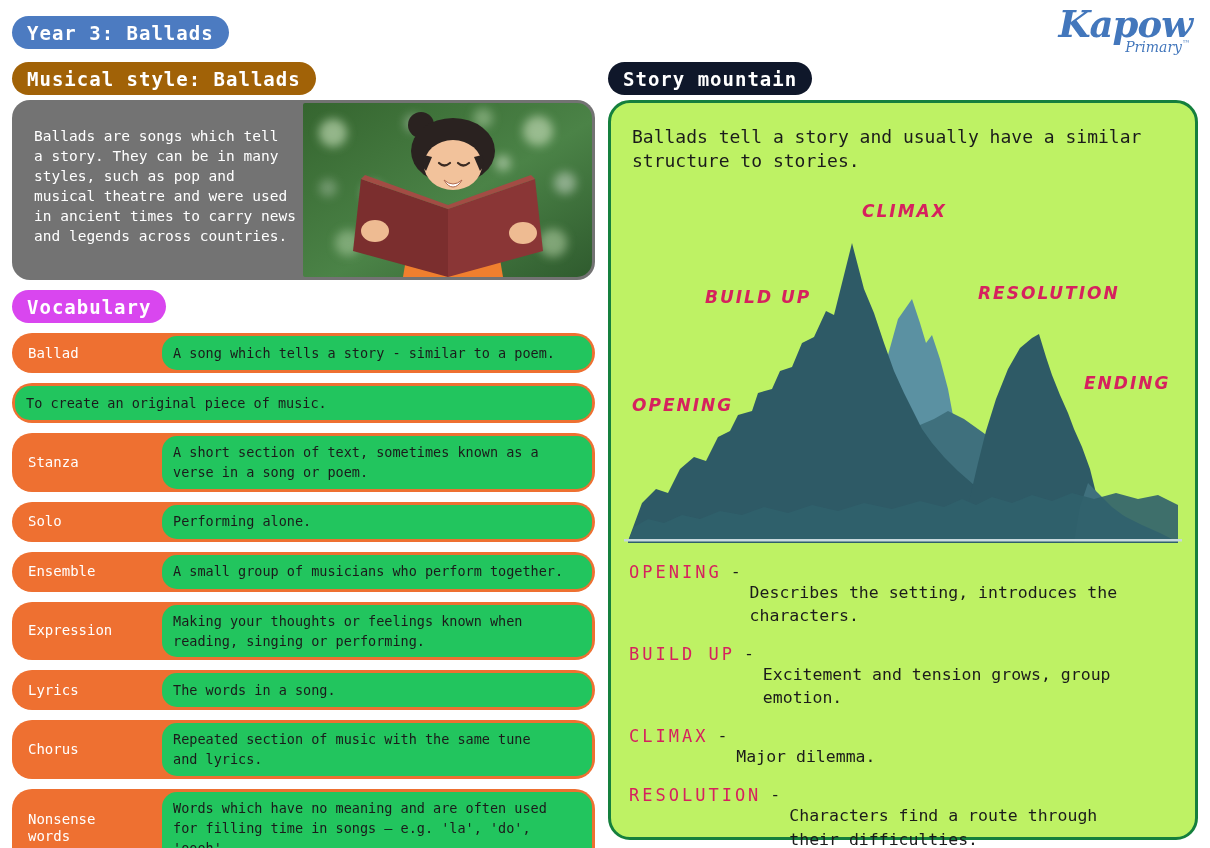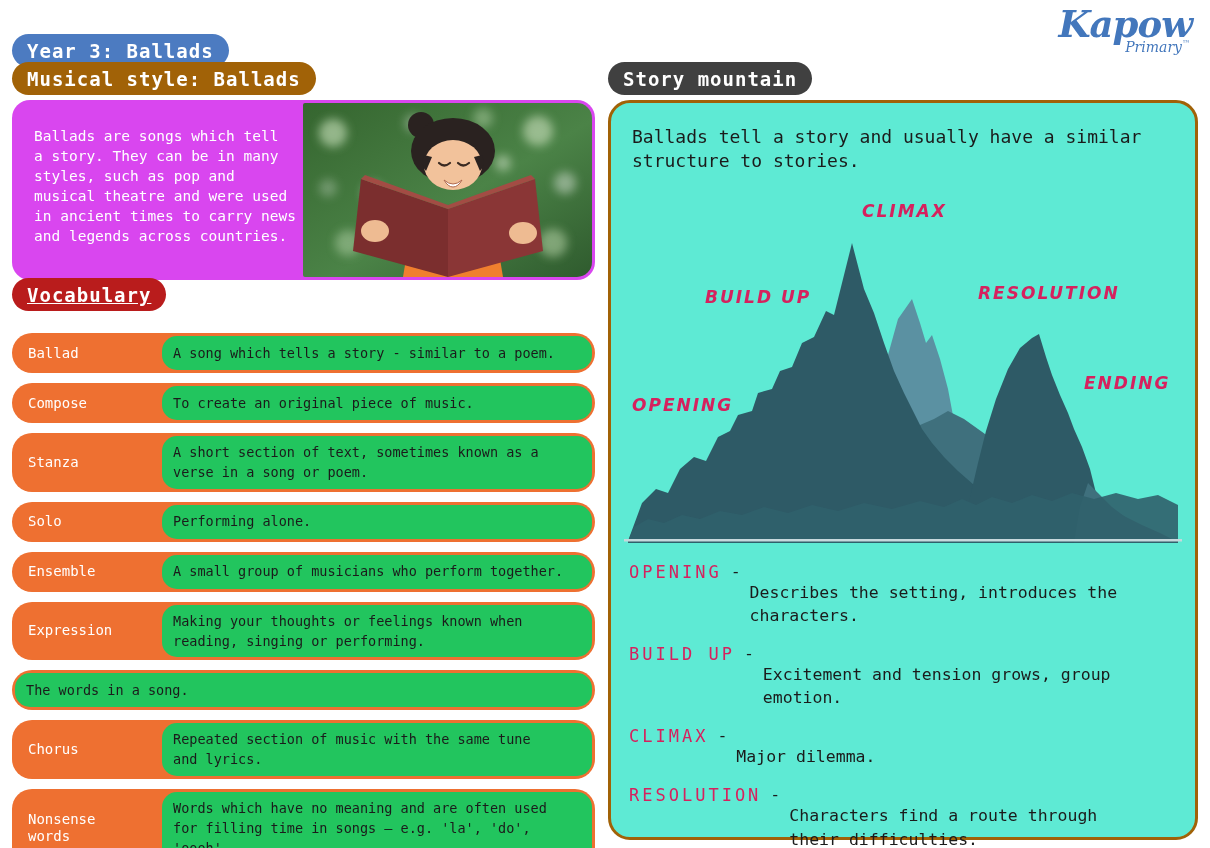--- a/index.html
+++ b/index.html
@@ -6,29 +6,29 @@
   #canvas{
     position:relative;width:1210px;height:848px;background:#ffffff;overflow:hidden;
     font-family:"DejaVu Sans Mono","Liberation Mono",monospace;color:#1b1b1b;
   }
   
   .badge{
     position:absolute;display:inline-flex;align-items:center;
     border-radius:17px;padding:4px 15px;color:#fff;font-weight:bold;
     font-size:19px;letter-spacing:1px;white-space:nowrap;height:25px;
   }
-  #year-badge{left:12px;top:34px;background:#4C7BC1;}
+  #year-badge{left:12px;top:16px;background:#4C7BC1;}
   #style-badge{left:12px;top:62px;background:#a16207;}
-  #vocab-badge{left:12px;top:278px;background:#b91c1c;text-decoration:underline;}
-  #sm-badge{left:608px;top:62px;background:#404040;}
+  #vocab-badge{left:12px;top:290px;background:#d946ef;}
+  #sm-badge{left:608px;top:62px;background:#0f172a;}
 
   
   #intro-box{
     position:absolute;left:12px;top:100px;width:583px;height:180px;
-    background:#d946ef;border-radius:18px;
+    background:#737373;border-radius:18px;
   }
   #intro-text{
     position:absolute;left:22px;top:26px;width:272px;
     color:#fff;font-size:14.5px;line-height:1.38;white-space:pre-wrap;
   }
   #photo-wrap{
     position:absolute;top:3px;right:3px;width:289px;height:174px;
     border-radius:2px 15px 15px 2px;overflow:hidden;
   }
   
@@ -50,21 +50,21 @@
   }
   .vocab-def{
     flex:1;background:#22c55e;border-radius:15px;margin:3px;
     padding:6px 11px;display:flex;align-items:center;
     font-size:13.5px;line-height:1.5;white-space:pre-wrap;
   }
 
   
   #sm-box{
     position:absolute;left:608px;top:100px;width:590px;height:740px;
-    border:3px solid #a16207;border-radius:22px;background:#5eead4;box-sizing:border-box;
+    border:3px solid #15803d;border-radius:22px;background:#bef264;box-sizing:border-box;
   }
   #sm-intro{
     position:absolute;left:21px;top:22px;width:540px;
     font-size:18px;line-height:1.32;white-space:pre-wrap;
   }
   #mountain-wrap{position:absolute;left:11px;top:96px;width:562px;height:344px;}
   #mountain-svg{position:absolute;left:0;top:32px;width:562px;height:312px;}
   .m-label{
     position:absolute;color:#D6215E;font-weight:bold;font-style:italic;
     font-size:17px;letter-spacing:2px;white-space:nowrap;
@@ -157,21 +157,20 @@
     </div>
   </div>
 
   <div class="badge" id="vocab-badge">Vocabulary</div>
   <div id="vocab-list">
       <div class="vocab-row">
         <div class="vocab-term">Ballad</div>
         <div class="vocab-def">A song which tells a story - similar to a poem.</div>
       </div>
       <div class="vocab-row">
-        <div class="vocab-term">Compose</div>
         <div class="vocab-def">To create an original piece of music.</div>
       </div>
       <div class="vocab-row">
         <div class="vocab-term">Stanza</div>
         <div class="vocab-def">A short section of text, sometimes known as a
 verse in a song or poem.</div>
       </div>
       <div class="vocab-row">
         <div class="vocab-term">Solo</div>
         <div class="vocab-def">Performing alone.</div>
@@ -179,20 +178,21 @@
       <div class="vocab-row">
         <div class="vocab-term">Ensemble</div>
         <div class="vocab-def">A small group of musicians who perform together.</div>
       </div>
       <div class="vocab-row">
         <div class="vocab-term">Expression</div>
         <div class="vocab-def">Making your thoughts or feelings known when
 reading, singing or performing.</div>
       </div>
       <div class="vocab-row">
+        <div class="vocab-term">Lyrics</div>
         <div class="vocab-def">The words in a song.</div>
       </div>
       <div class="vocab-row">
         <div class="vocab-term">Chorus</div>
         <div class="vocab-def">Repeated section of music with the same tune
 and lyrics.</div>
       </div>
       <div class="vocab-row">
         <div class="vocab-term">Nonsense
 words</div>

